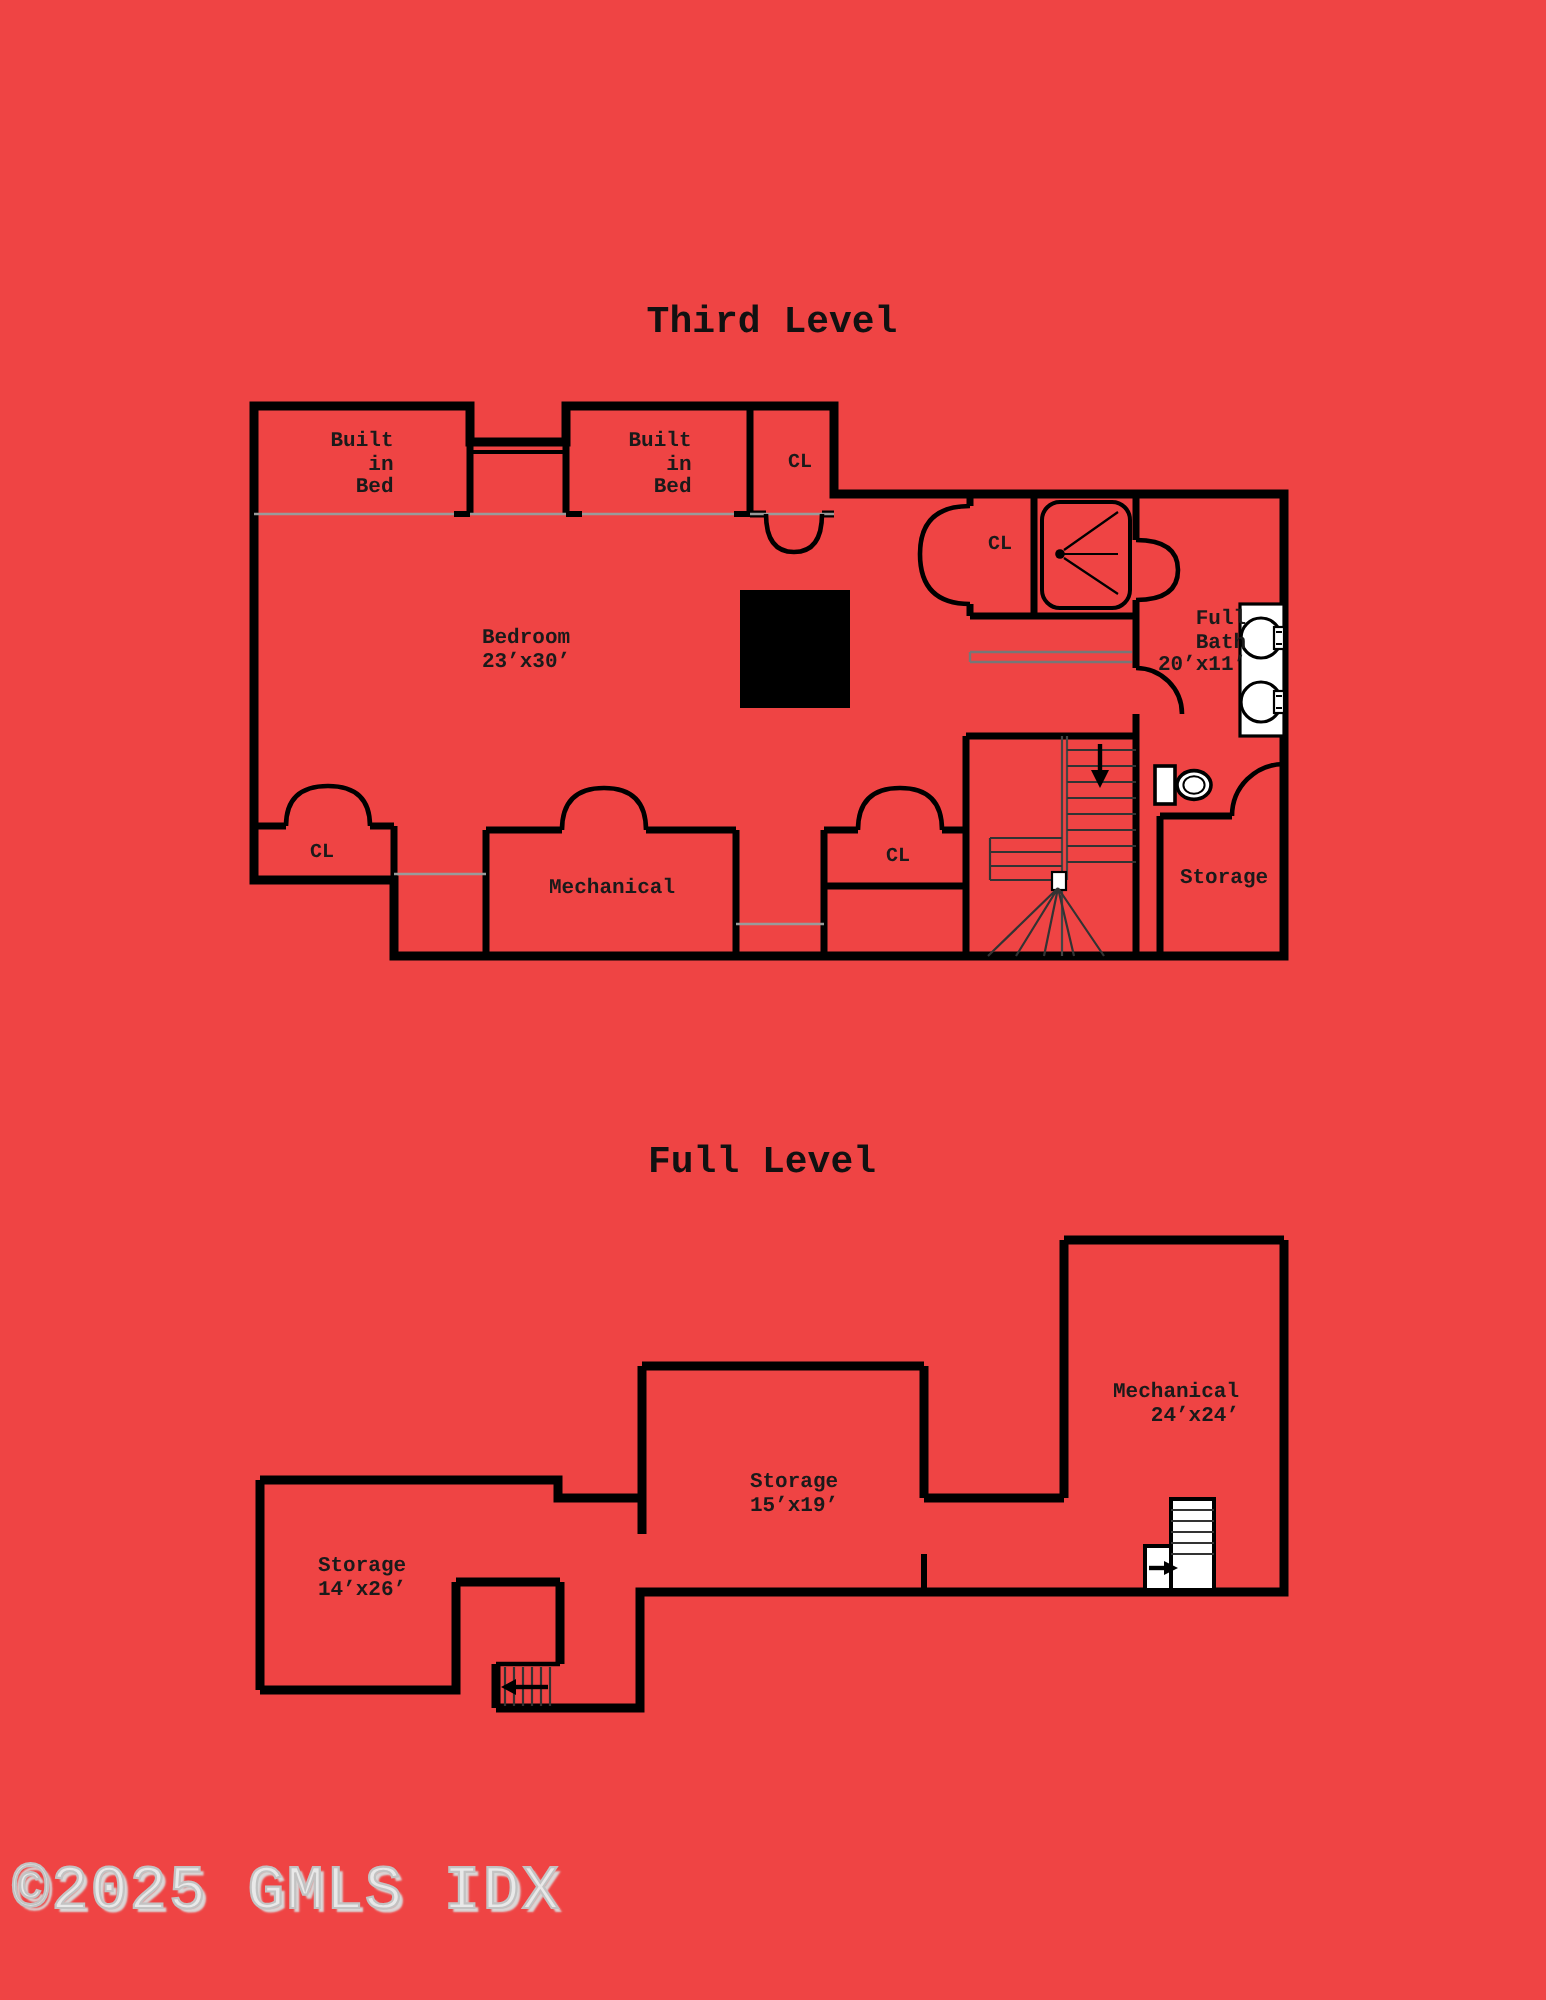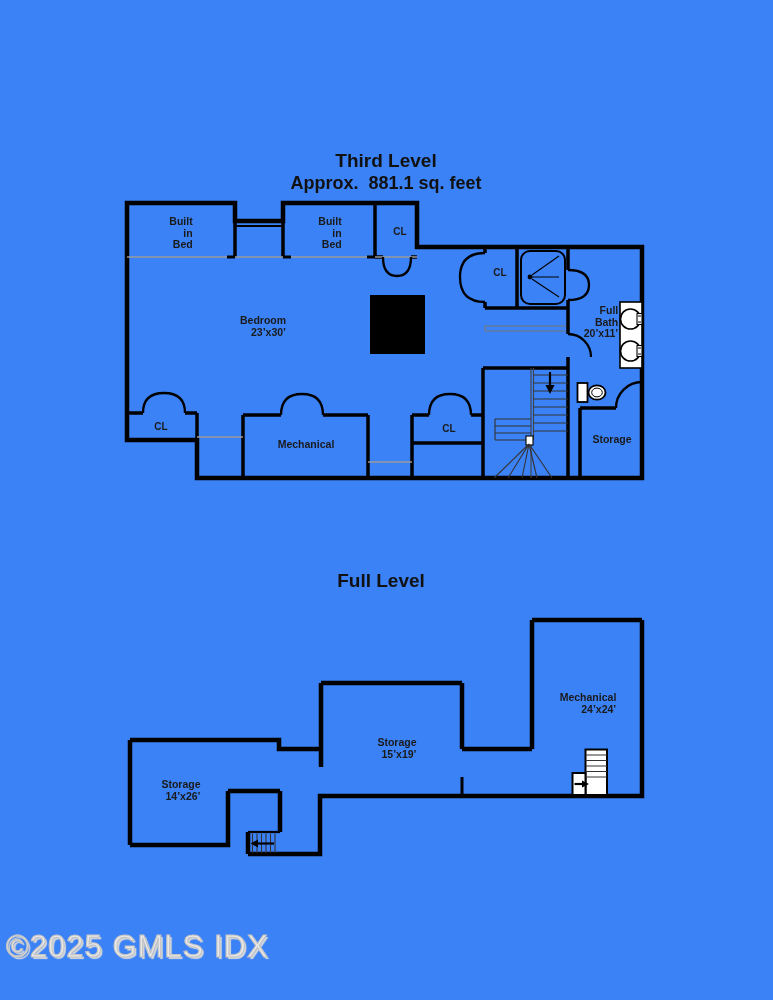--- a/index.html
+++ b/index.html
@@ -1,17 +1,17 @@
 <!DOCTYPE html>
 <html><head>
 <meta charset="utf-8">
 <style>
   html,body{margin:0;padding:0;background:#ffffff;}
-  #canvas{position:relative;width:773px;height:1000px;background:#3b82f6;overflow:hidden;
-          font-family:Liberation Sans, sans-serif;}
+  #canvas{position:relative;width:773px;height:1000px;background:#ef4444;overflow:hidden;
+          font-family:Liberation Mono, monospace;}
   svg{position:absolute;left:0;top:0;}
   .lbl{position:absolute;transform:translate(-50%,-50%);text-align:right;
        font-weight:bold;font-size:10.5px;line-height:11.5px;color:#1a1a1a;
        white-space:pre-line;letter-spacing:0px;}
   .cl{font-size:10px;}
   .ttl{position:absolute;transform:translate(-50%,-50%);font-weight:bold;font-size:19px;
        color:#111;white-space:pre;}
   .sub{position:absolute;transform:translate(-50%,-50%);font-weight:bold;font-size:18px;
        color:#111;white-space:pre;}
   .watermark{position:absolute;left:6px;top:929px;font-size:31px;font-weight:400;
@@ -113,21 +113,20 @@
       <path d="M585.5,755 H607 M585.5,760.5 H607 M585.5,766 H607 M585.5,771.5 H607 M585.5,777 H607" stroke="#333" stroke-width="1.1"></path>
       <g>
         <line x1="574.5" y1="784" x2="582" y2="784" stroke="#000" stroke-width="2.2"></line>
         <polygon points="582,780.5 582,787.5 589,784" fill="#000"></polygon>
       </g>
     </g>
   </g>
 </svg>
 
 <div class="ttl" style="left:386px;top:161px">Third Level</div>
-<div class="sub" style="left:386px;top:183px">Approx.  881.1 sq. feet</div>
 
 <div class="lbl" style="left:181px;top:233px">Built
 in
 Bed</div>
 <div class="lbl" style="left:330px;top:233px">Built
 in
 Bed</div>
 <div class="lbl cl" style="left:400px;top:232px">CL</div>
 <div class="lbl" style="left:263px;top:326px">Bedroom
 23’x30’</div>

